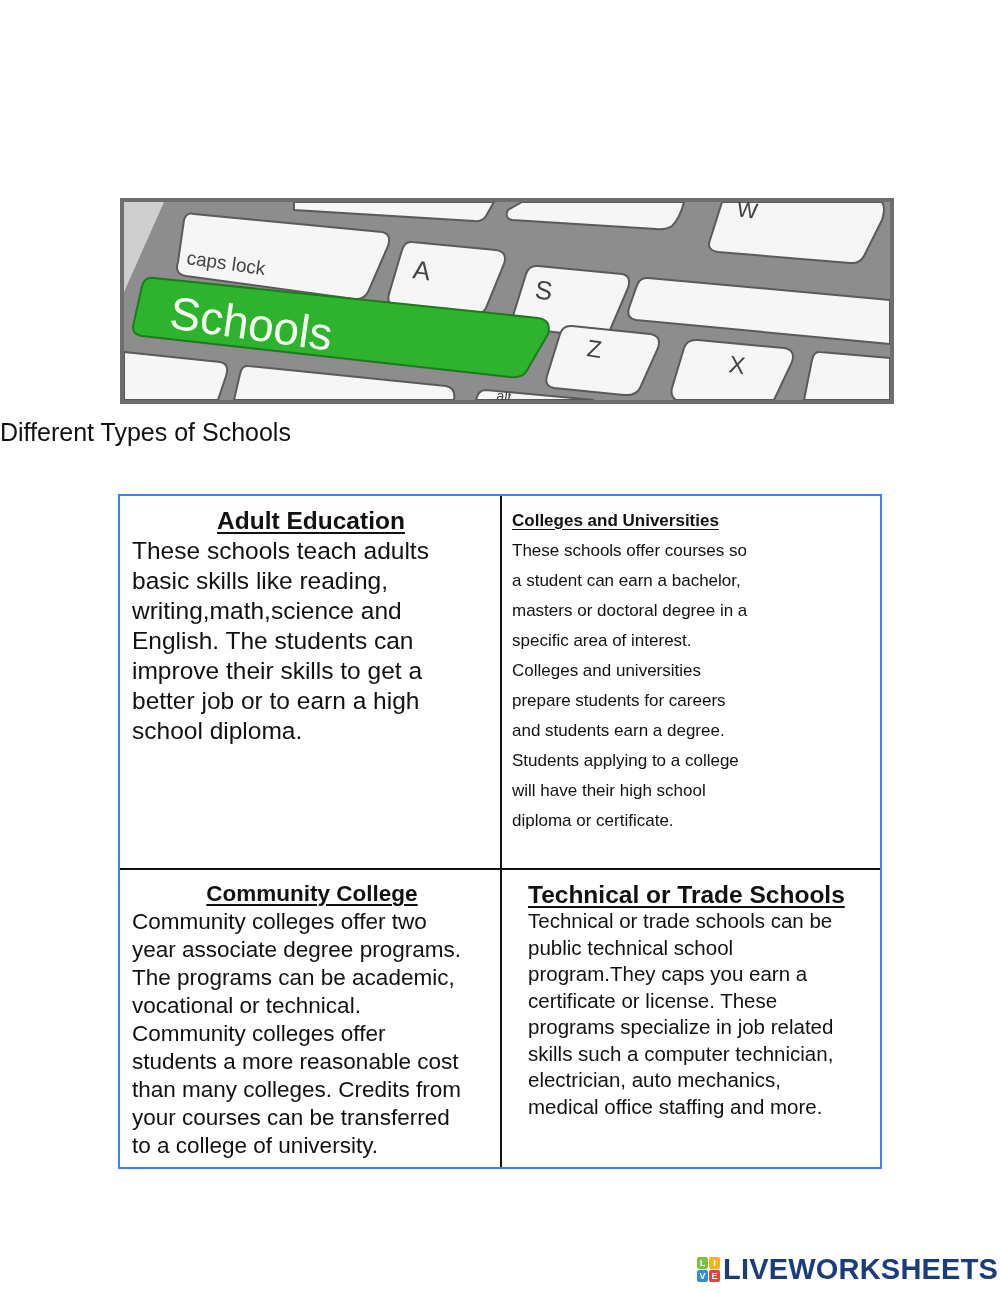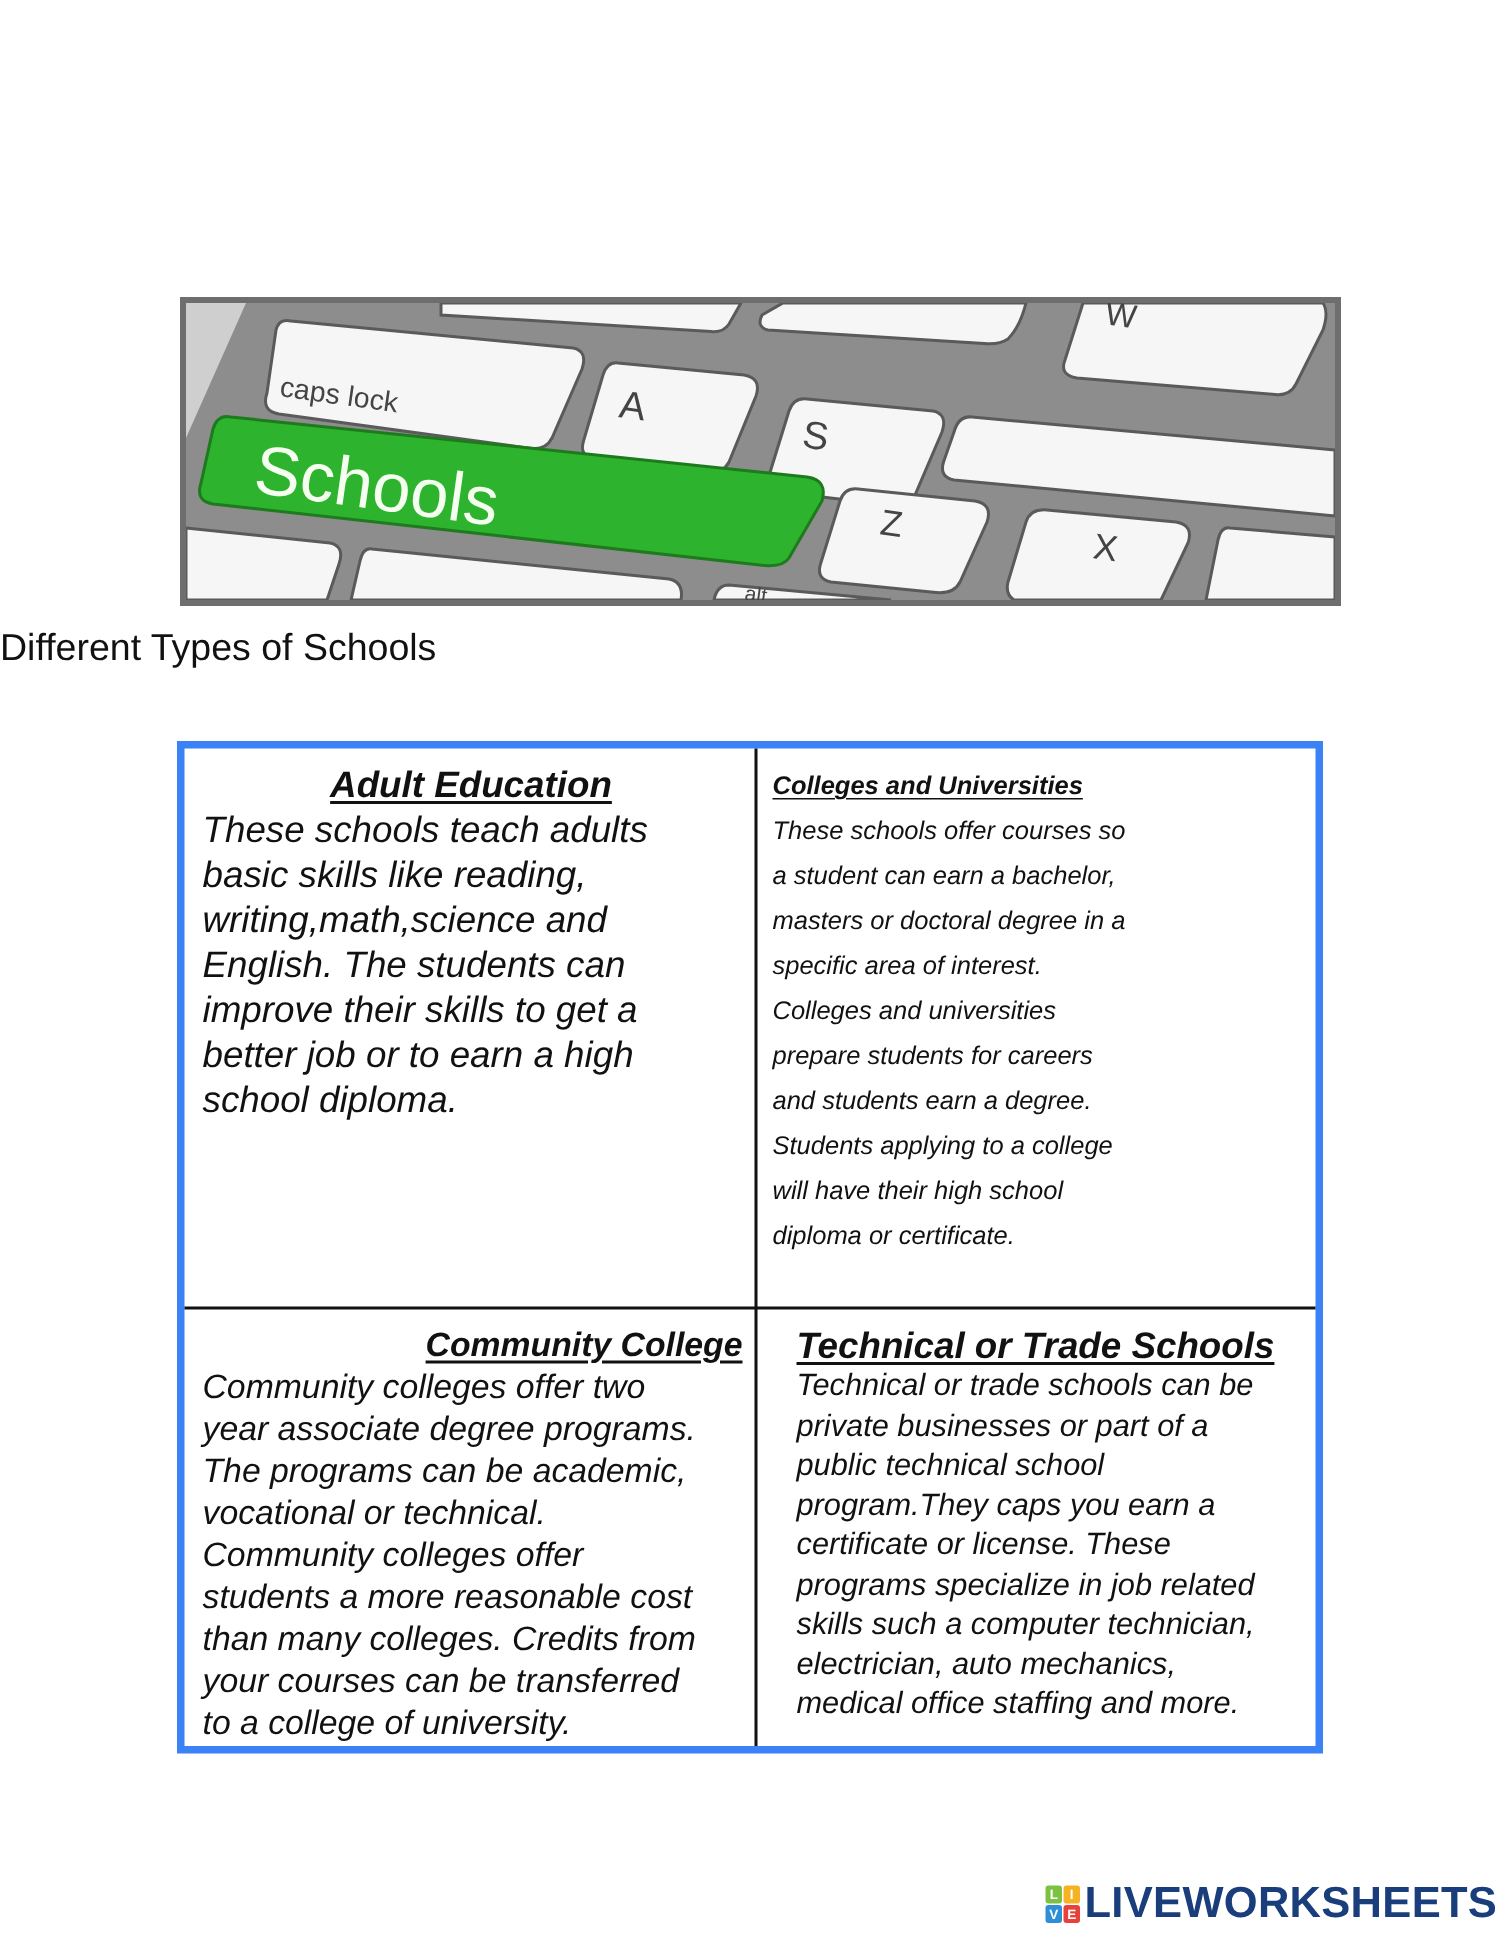--- a/index.html
+++ b/index.html
@@ -3,31 +3,31 @@
 <meta charset="utf-8">
 <style>
   html, body { margin: 0; padding: 0; background: #ffffff; }
   body { width: 1000px; height: 1291px; position: relative; overflow: hidden; font-family: "Liberation Sans", sans-serif; color: #111; }
 
   .banner { position: absolute; left: 120px; top: 198px; width: 774px; height: 206px; box-sizing: border-box; border: 4px solid #6e6e6e; background: #8c8c8c; overflow: hidden; }
   .banner svg { display: block; width: 100%; height: 100%; }
 
   .caption { position: absolute; left: 0; width: 988px; top: 418px; text-align: left; font-size: 25px; color: #111; }
 
-  .grid { position: absolute; left: 118px; top: 494px; width: 764px; height: 675px; box-sizing: border-box; border: 5px solid #3b82f6; font-style: italic; }
+  .grid { position: absolute; left: 118px; top: 494px; width: 764px; height: 675px; box-sizing: border-box; border: 2px solid #3b82f6; }
   .vline { position: absolute; left: 380px; top: 0; width: 2px; height: 100%; background: #111; }
   .hline { position: absolute; left: 0; top: 372px; width: 100%; height: 2px; background: #111; }
 
   .cell { position: absolute; box-sizing: border-box; padding: 0 6px; }
   .cell .title { font-weight: bold; text-decoration: underline; text-underline-offset: 3px; }
   .c1 { left: 6px; top: 10px; width: 370px; font-size: 24.5px; line-height: 30px; }
   .c1 .title { text-align: center; }
   .c2 { left: 386px; top: 10px; width: 376px; font-size: 17px; line-height: 30px; }
   .c3 { left: 6px; top: 384px; width: 372px; font-size: 22.5px; line-height: 28px; }
-  .c3 .title { text-align: right; }
+  .c3 .title { text-align: center; }
   .c4 { left: 402px; top: 384px; width: 376px; font-size: 20.5px; line-height: 26.5px; }
   .c4 .title { font-size: 24.5px; line-height: 30px; margin-bottom: -2px; }
 
   .logo { position: absolute; left: 697px; top: 1254px; height: 30px; display: flex; align-items: center; }
   .logo-blocks { display: grid; grid-template-columns: 11px 11px; grid-template-rows: 12px 12px; gap: 1px; margin-right: 3px; }
   .logo-blocks span { font-size: 9px; font-weight: bold; color: #fff; display: flex; align-items: center; justify-content: center; border-radius: 2px; }
   .logo-text { font-weight: bold; font-size: 29px; color: #1a3d7c; letter-spacing: 0.2px; }
 </style>
 </head>
 <body>
@@ -113,21 +113,20 @@
     <div>Community colleges offer</div>
     <div>students a more reasonable cost</div>
     <div>than many colleges. Credits from</div>
     <div>your courses can be transferred</div>
     <div>to a college of university.</div>
   </div>
 
   <div class="cell c4">
     <div class="title">Technical or Trade Schools</div>
     <div>Technical or trade schools can be</div>
-    <div>private businesses or part of a</div>
     <div>public technical school</div>
     <div>program.They caps you earn a</div>
     <div>certificate or license. These</div>
     <div>programs specialize in job related</div>
     <div>skills such a computer technician,</div>
     <div>electrician, auto mechanics,</div>
     <div>medical office staffing and more.</div>
   </div>
 </div>
 

